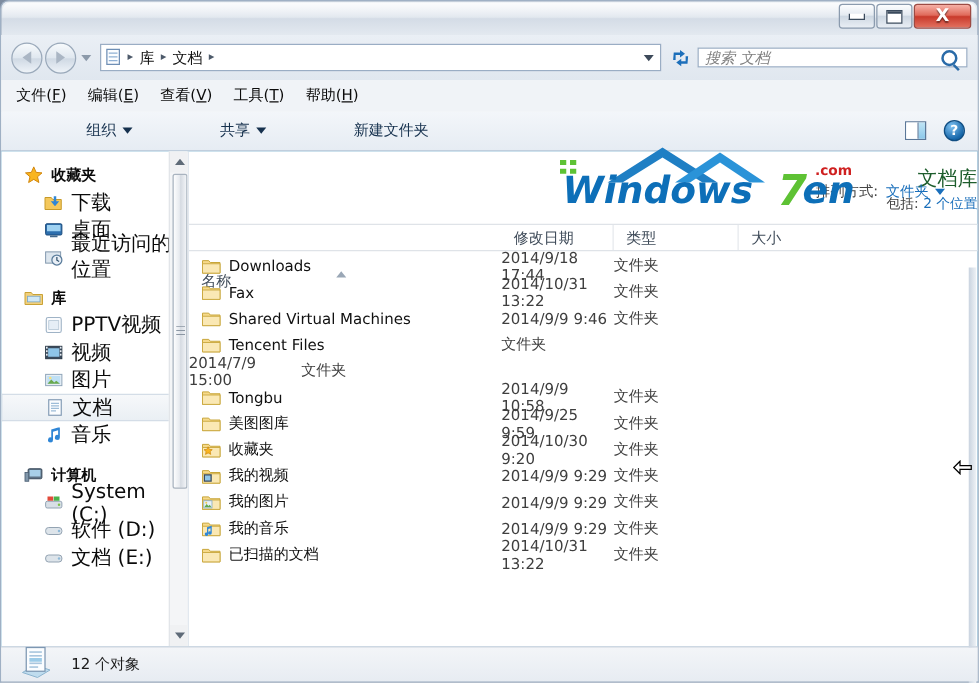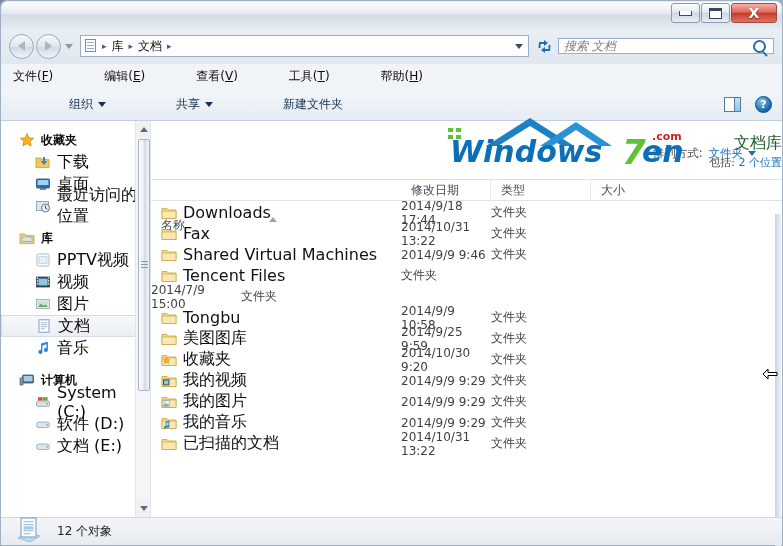--- a/index.html
+++ b/index.html
@@ -82,21 +82,21 @@
     width:216px;height:16px;margin:0 8px 0 2px;background:#fff;
     border:1px solid #9aadc4;box-sizing:border-box;
     display:flex;align-items:center;padding:0 5px;
   }
   .searchph{flex:1;font-style:italic;color:#808080;font-size:12px;}
   .mag{width:9px;height:9px;border:2px solid #2a6ba8;border-radius:50%;position:relative;margin-right:2px;}
   .mag:after{content:"";position:absolute;right:-4px;bottom:-4px;width:6px;height:2px;background:#2a6ba8;transform:rotate(45deg);}
   
   .menubar{
     position:absolute;left:0;top:36px;width:781px;height:25px;
-    background:#f0f3f7;display:flex;align-items:center;padding-left:12px;box-sizing:border-box;gap:34px;
+    background:#f0f3f7;display:flex;align-items:center;padding-left:12px;box-sizing:border-box;
   }
   .menuitem{font-size:12px;color:#0b0b0b;margin-right:17px;cursor:default;}
   .menuitem u{text-decoration:underline;}
   
   .toolbar{
     position:absolute;left:0;top:61px;width:781px;height:32px;
     background:linear-gradient(180deg,#f3f6fa 0%,#e6ecf3 100%);
     border-bottom:1px solid #c0cedd;box-sizing:border-box;
     display:flex;align-items:center;padding-left:20px;
   }
@@ -159,21 +159,21 @@
     display:flex;box-sizing:border-box;background:#fff;
   }
   .col{font-size:12px;color:#3f4b59;padding-left:10px;line-height:21px;border-right:1px solid #e6e9ed;box-sizing:border-box;position:relative;}
   .col.c1{width:250px;margin-top:35px;}
   .col.c2{width:90px;}
   .col.c3{width:100px;}
   .col.c4{width:90px;border-right:none;}
   .sorttri{position:absolute;left:118px;top:2px;width:0;height:0;border-left:4px solid transparent;border-right:4px solid transparent;border-bottom:5px solid #9aa7b6;}
   .rows{position:absolute;left:0;top:81px;width:100%;}
   .row{height:21px;display:flex;align-items:center;cursor:default;}
-  .cell-name{width:250px;display:flex;align-items:center;padding-left:10px;box-sizing:border-box;font-size:16px;color:#111;}
+  .cell-name{width:250px;display:flex;align-items:center;padding-left:10px;box-sizing:border-box;font-size:12px;color:#111;}
   .cell-date{width:90px;font-size:12px;color:#3f3f3f;}
   .cell-type{width:100px;font-size:12px;color:#3f3f3f;}
   .cell-size{width:90px;}
   .fico{width:16px;height:16px;margin-right:6px;flex:0 0 16px;position:relative;}
   
   .statusbar{
     position:absolute;left:0;top:489px;width:781px;height:28px;
     background:linear-gradient(180deg,#f3f5f8 0%,#e7ecf2 100%);
     border-top:1px solid #cfd8e2;box-sizing:border-box;display:flex;align-items:center;padding-left:14px;
   }

